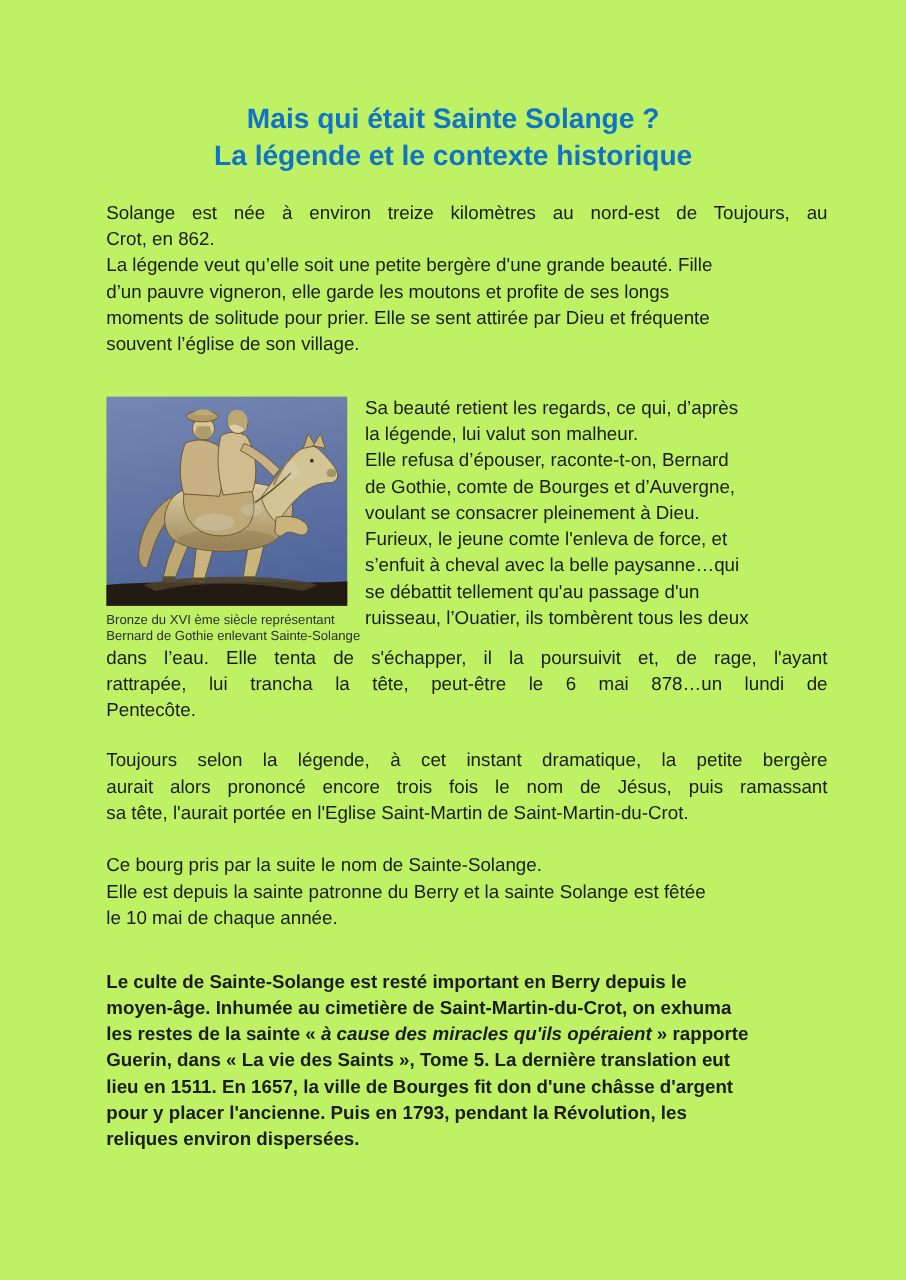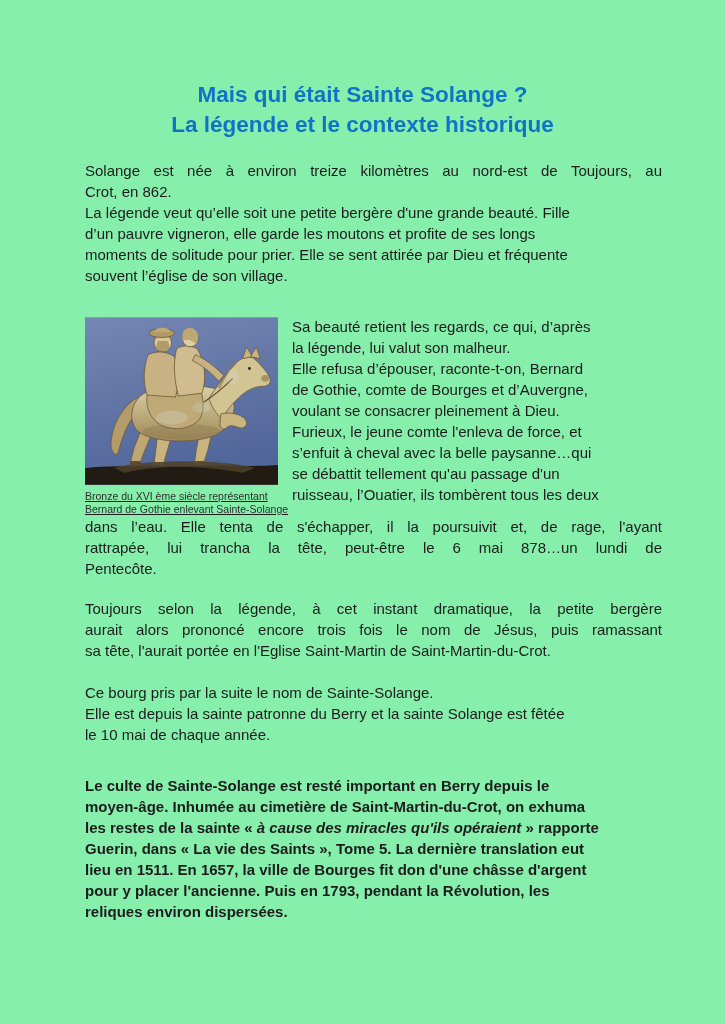--- a/index.html
+++ b/index.html
@@ -4,41 +4,41 @@
 <style>
   :root{
     --title-blue:#1173c8;
     --text-black:#1c1c1c;
     --caption-gray:#2e2e2e;
   }
   html,body{margin:0;padding:0;background:#ffffff;}
   .page{
     position:relative;
     width:725px;height:1024px;
-    background:#86efac;
+    background:#bef264;
     overflow:hidden;
     font-family:"Liberation Sans","DejaVu Sans",sans-serif;
     color:var(--text-black);
   }
   .doc-title{
     position:absolute;left:0;top:80px;width:725px;
     text-align:center;
     font-size:22.5px;line-height:30px;font-weight:bold;
     color:var(--title-blue);
   }
   .doc-title .ln{white-space:nowrap;}
   .tblock{
     position:absolute;left:85px;width:577px;
     font-size:15px;line-height:21px;
   }
   .ln{white-space:nowrap;}
   .ln.j{text-align:justify;text-align-last:justify;}
   .it{font-style:italic;}
   .figure{
-    position:absolute;left:85px;top:316px;width:213px;text-decoration:underline;
+    position:absolute;left:85px;top:316px;width:213px;
   }
   .figure svg{display:block;}
   .figure-caption{
     margin-top:4px;
     font-size:10.5px;line-height:13px;
     color:var(--caption-gray);
   }
   .beside{
     position:absolute;left:292px;top:316px;width:370px;
     font-size:15px;line-height:21px;

